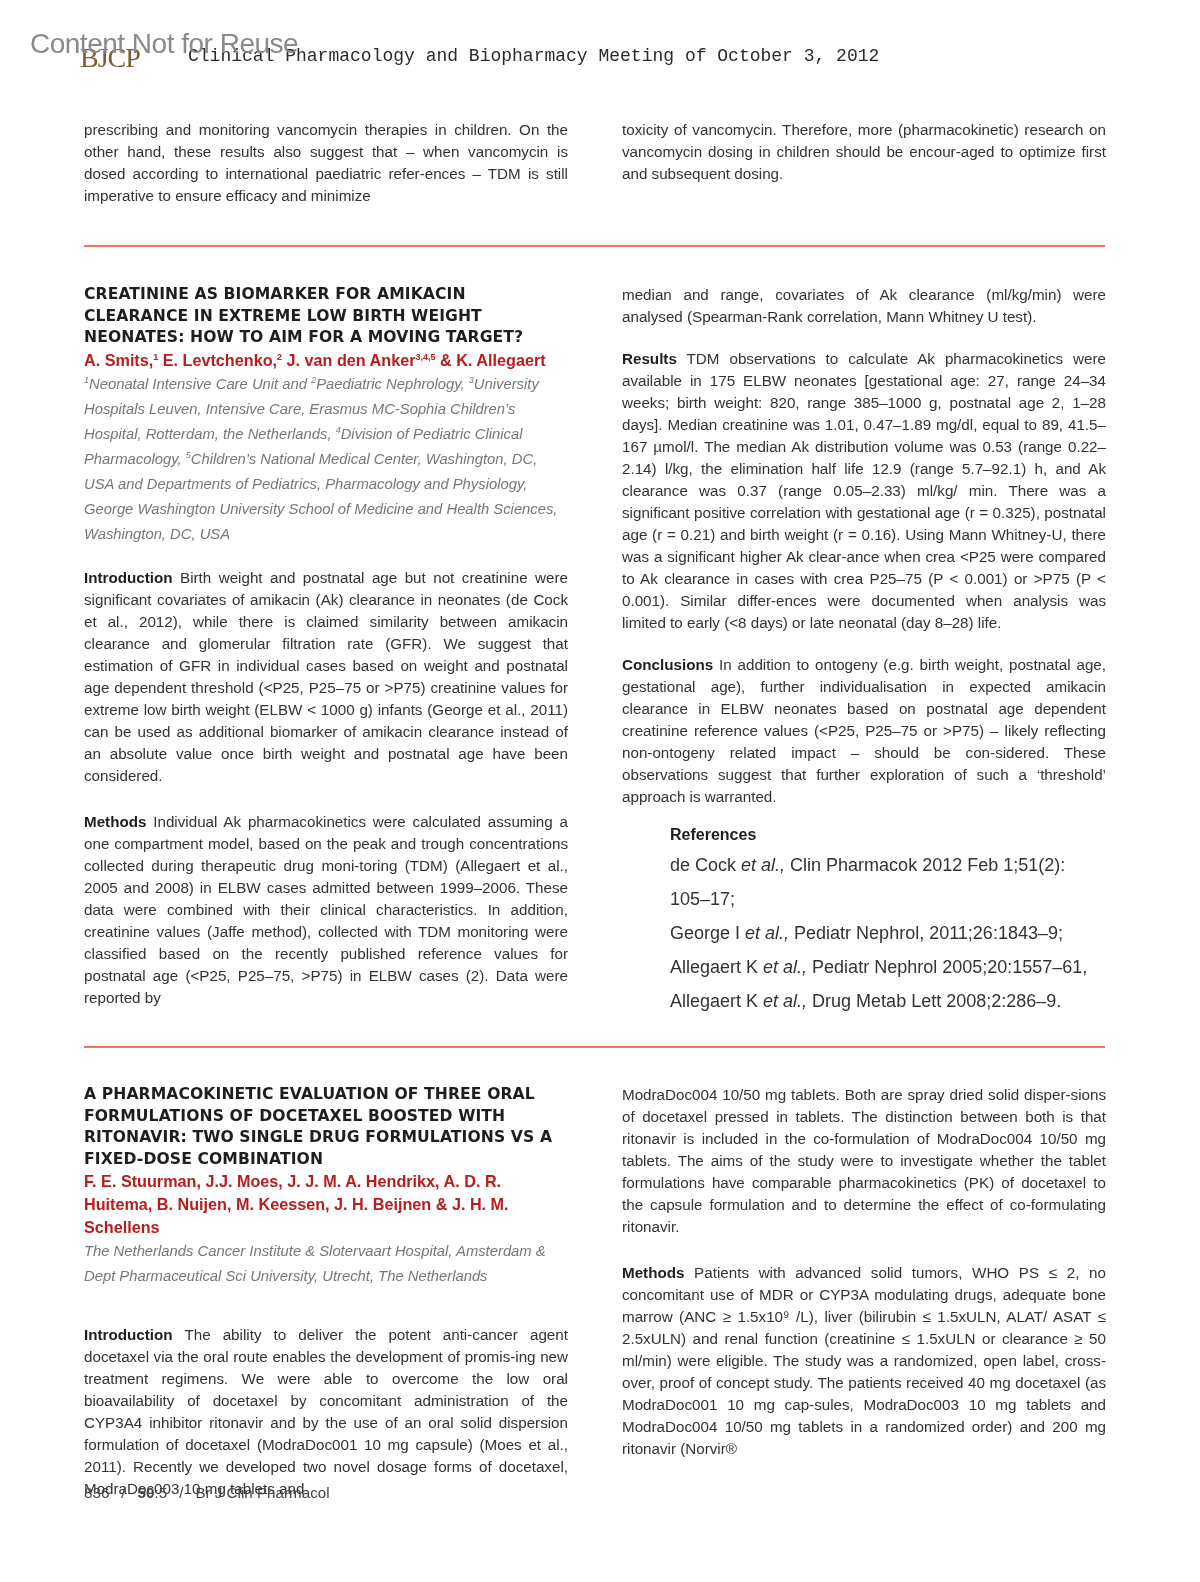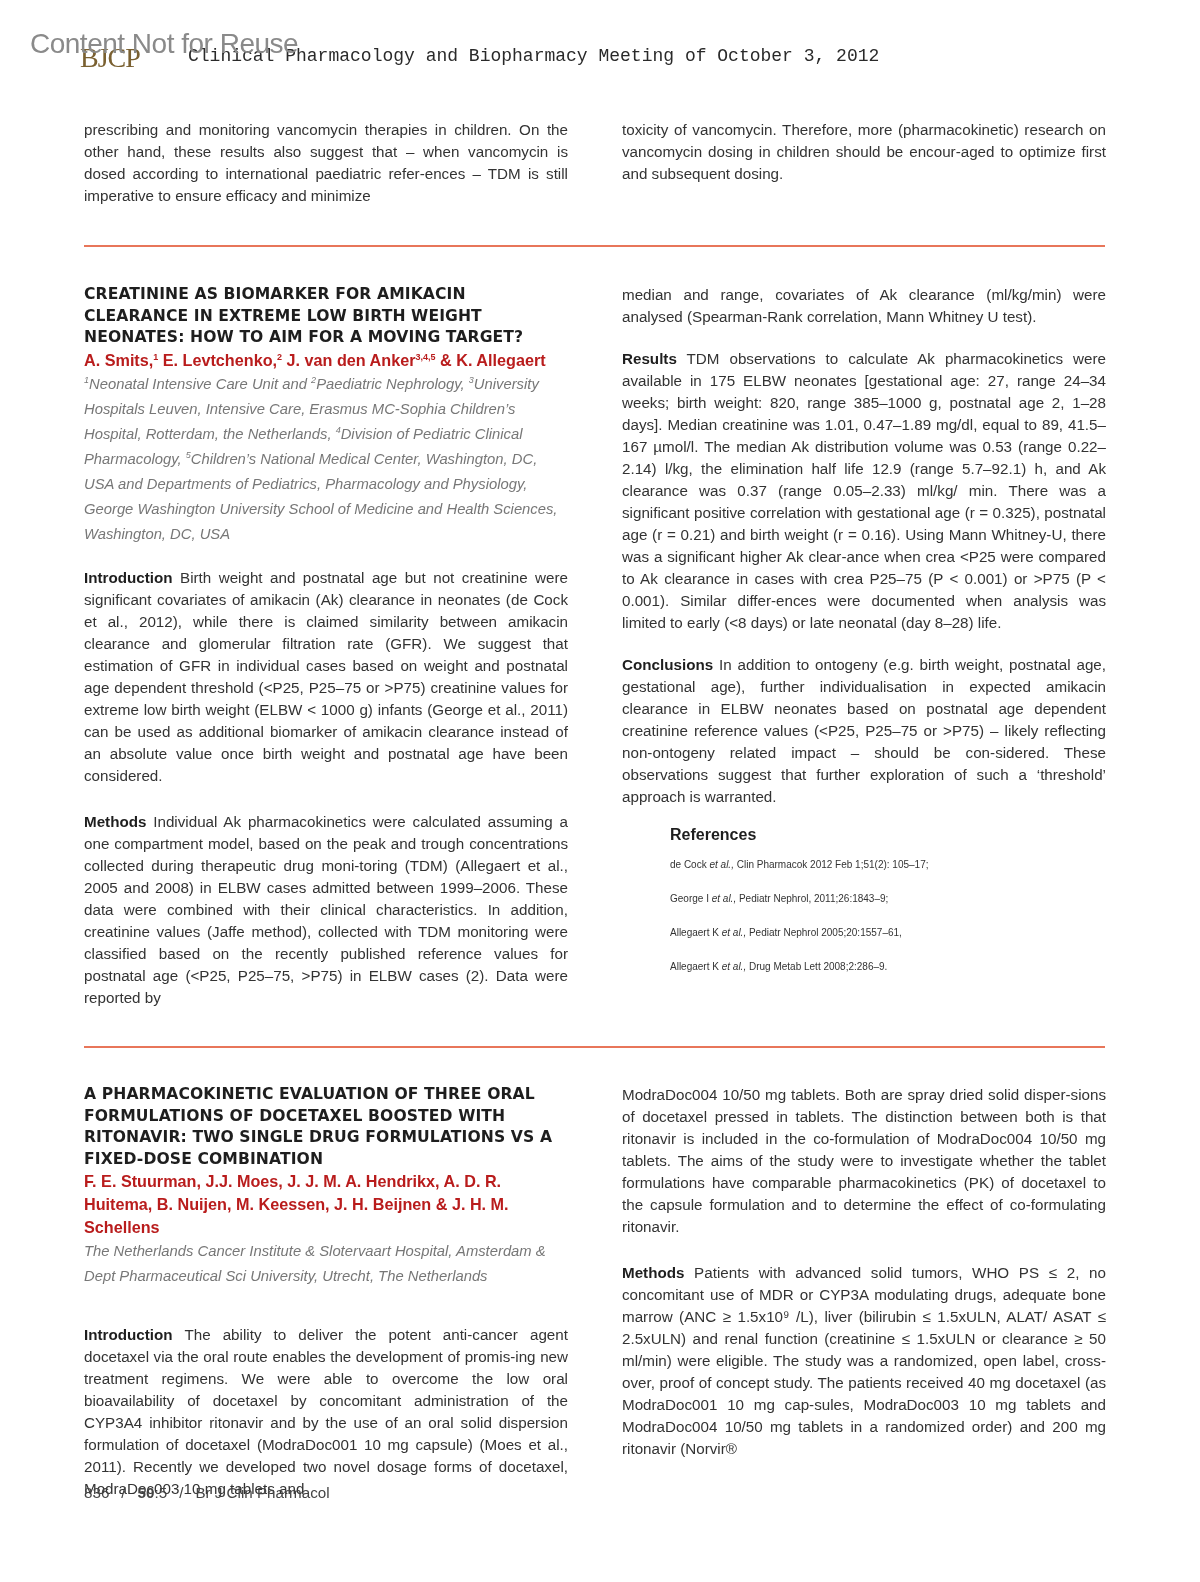--- a/index.html
+++ b/index.html
@@ -18,21 +18,21 @@
            font-family: "Liberation Sans", sans-serif; color: #333; hyphens: manual; }
   p.body b { color: #1e1e1e; }
   .rule { position: absolute; left: 84px; width: 1021px; height: 2px; background: #e8765a; }
   h2.title { margin: 0; font-family: "DejaVu Sans", sans-serif; font-weight: bold; font-size: 15.6px;
              line-height: 21.5px; color: #1e1e1e; letter-spacing: 0.1px; }
   .authors { margin: 0; font-family: "Liberation Sans", sans-serif; font-weight: bold; font-size: 16.2px;
              line-height: 23px; color: #b91c1c; }
   .affil { margin: 0; font-family: "Liberation Sans", sans-serif; font-style: italic; font-size: 14.8px;
            line-height: 25px; color: #777; }
   .refs-title { margin: 0; font-family: "Liberation Sans", sans-serif; font-weight: bold; font-size: 16px; color: #1e1e1e; }
-  .ref { margin: 0; font-family: "Liberation Sans", sans-serif; font-size: 10px; line-height: 34px; color: #333; }
+  .ref { margin: 0; font-family: "Liberation Sans", sans-serif; font-size: 18px; line-height: 34px; color: #333; }
   .footer { position: absolute; left: 84px; top: 1484px; font-family: "Liberation Sans", sans-serif;
             font-size: 15.2px; color: #444; }
   .footer span.sep { margin: 0 12px; }
   sup { font-size: 9px; line-height: 0; }
 </style>
 </head>
 <body>
 
 <div class="watermark">Content Not for Reuse</div>
 <div class="logo">BJCP</div>

